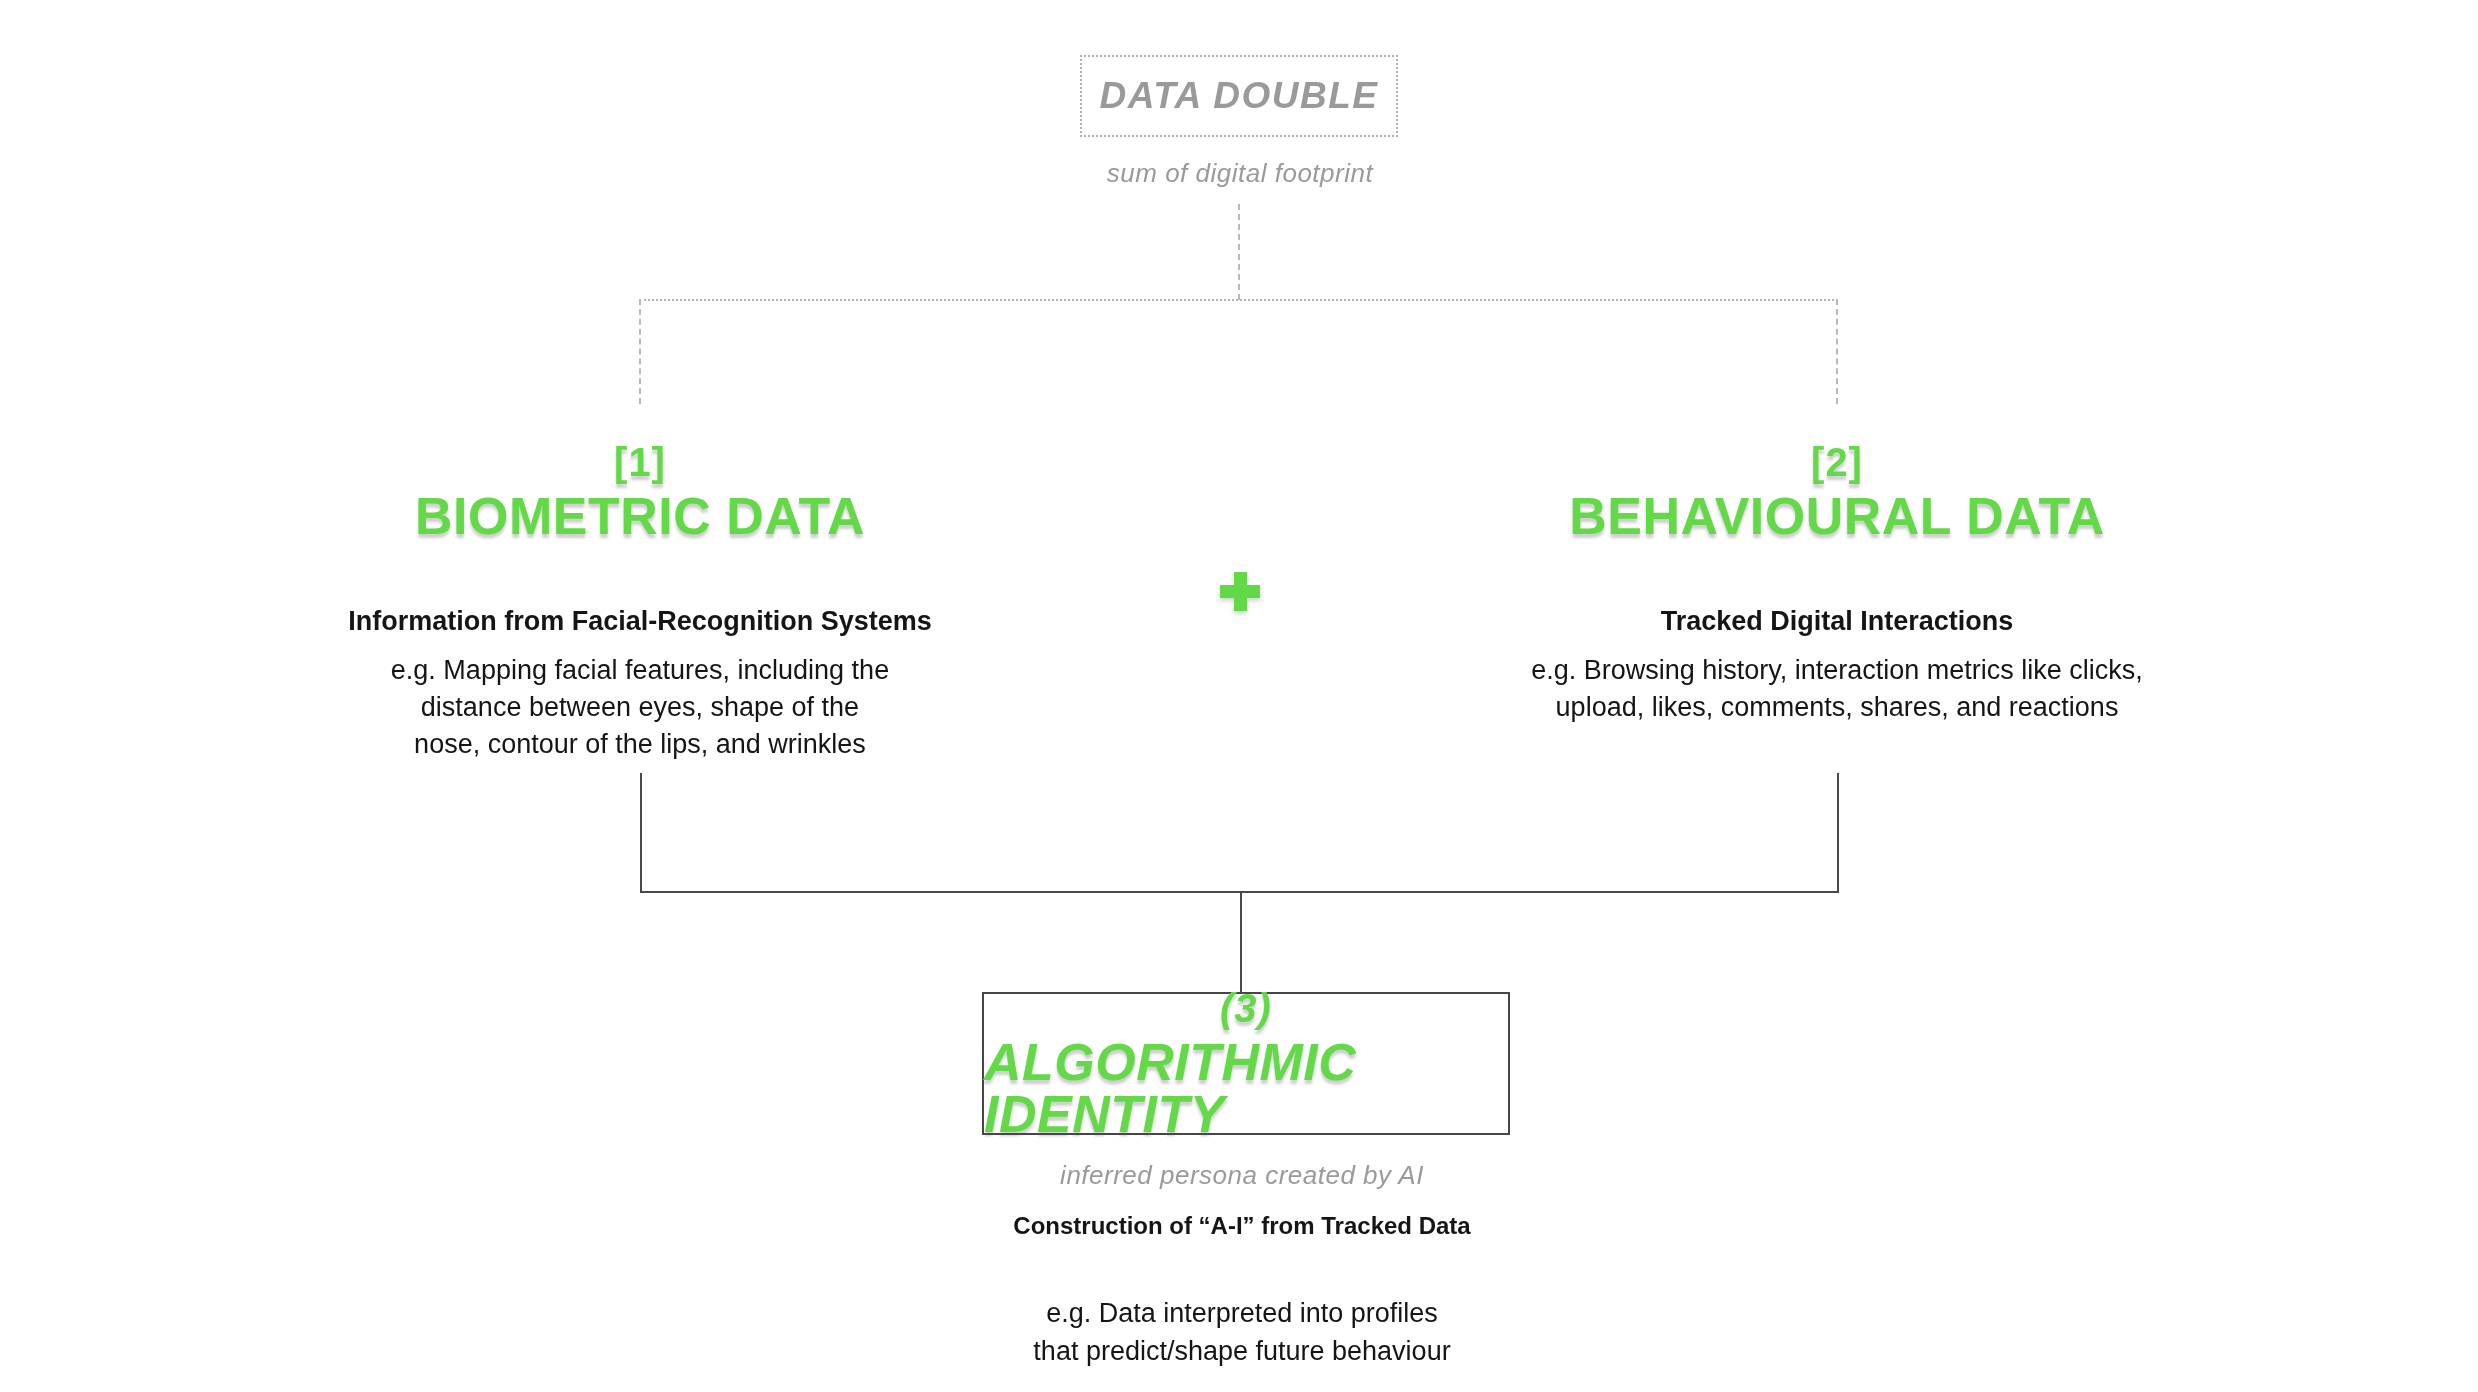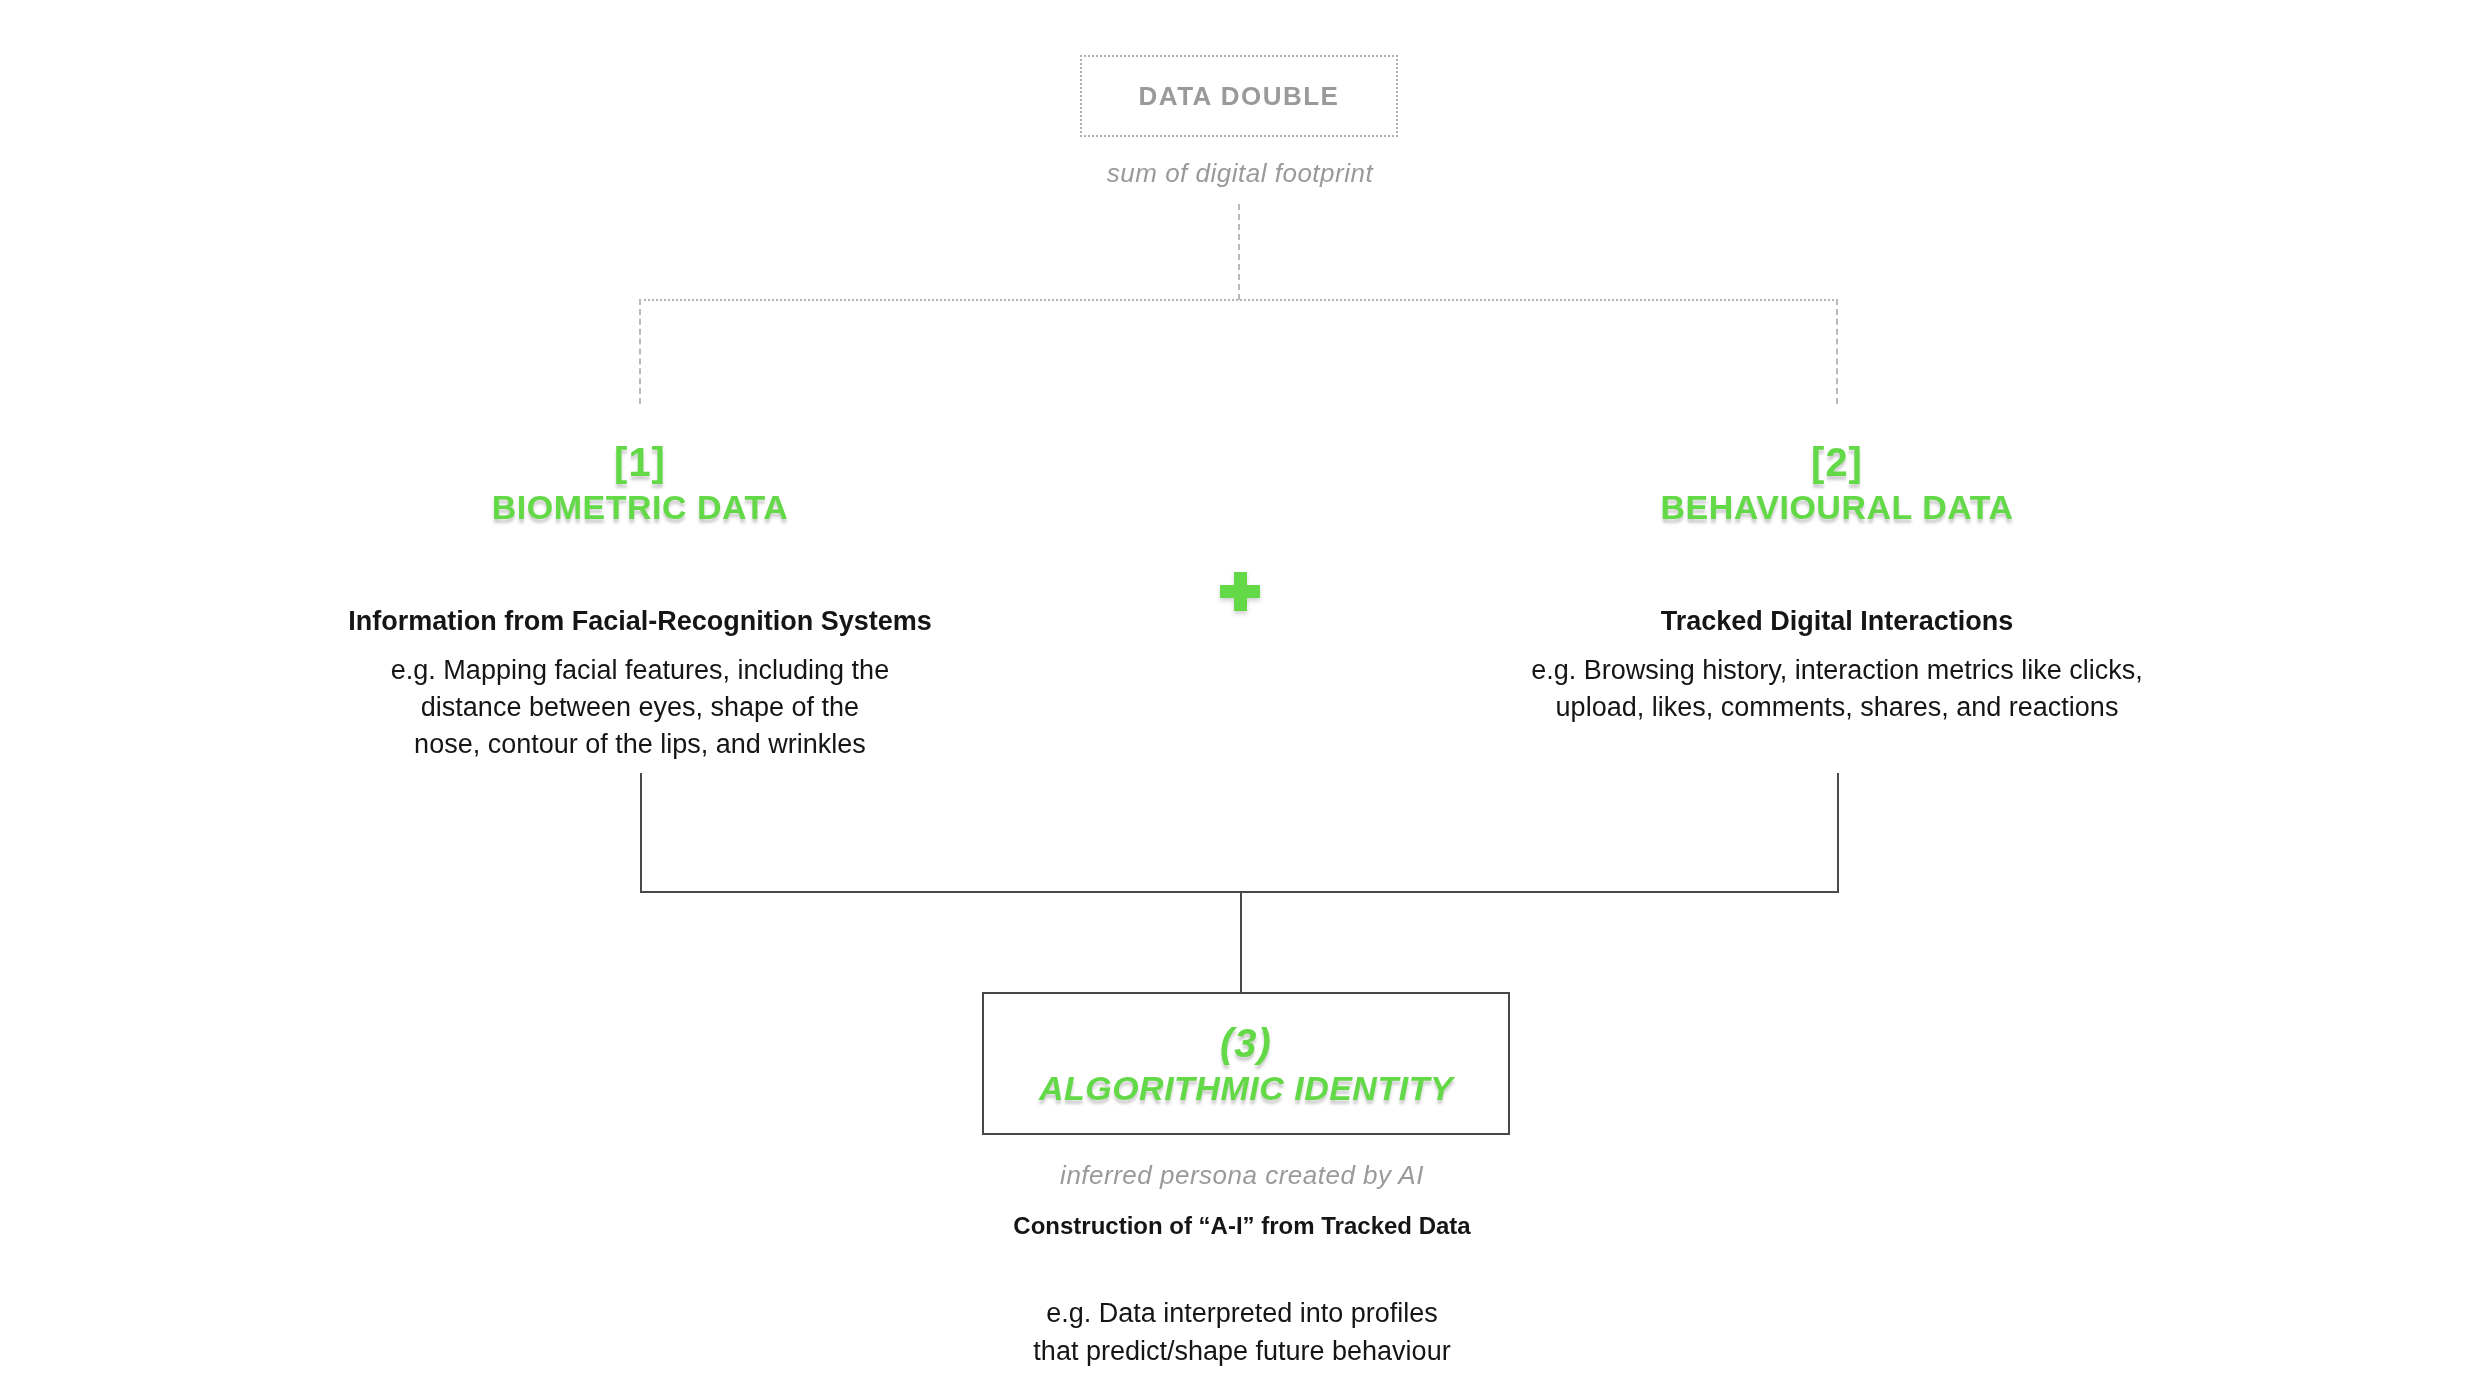--- a/index.html
+++ b/index.html
@@ -32,21 +32,21 @@
     color: #64d948;
     text-shadow: 0 4px 3px rgba(80, 80, 80, 0.28);
   }
   .idx {
     font-size: 40px;
     font-weight: bold;
     line-height: 1;
     letter-spacing: 1px;
   }
   .branch-title {
-    font-size: 34px;
+    font-size: 52px;
     font-weight: bold;
     line-height: 1;
     letter-spacing: 0.5px;
   }
   .sub-bold {
     font-size: 27px;
     font-weight: bold;
     color: #151515;
   }
   .body-text {
@@ -63,22 +63,23 @@
     top: 55px;
     width: 318px;
     height: 82px;
     box-sizing: border-box;
     border: 2px dotted #b0b0b0;
     display: flex;
     align-items: center;
     justify-content: center;
   }
   .root-title {
-    font-size: 26px;
+    font-size: 37px;
     font-weight: bold;
+    font-style: italic;
     color: #9a9a9a;
     letter-spacing: 1.5px;
     white-space: nowrap;
   }
   
   .result-box {
     position: absolute;
     left: 982px;
     top: 992px;
     width: 528px;

